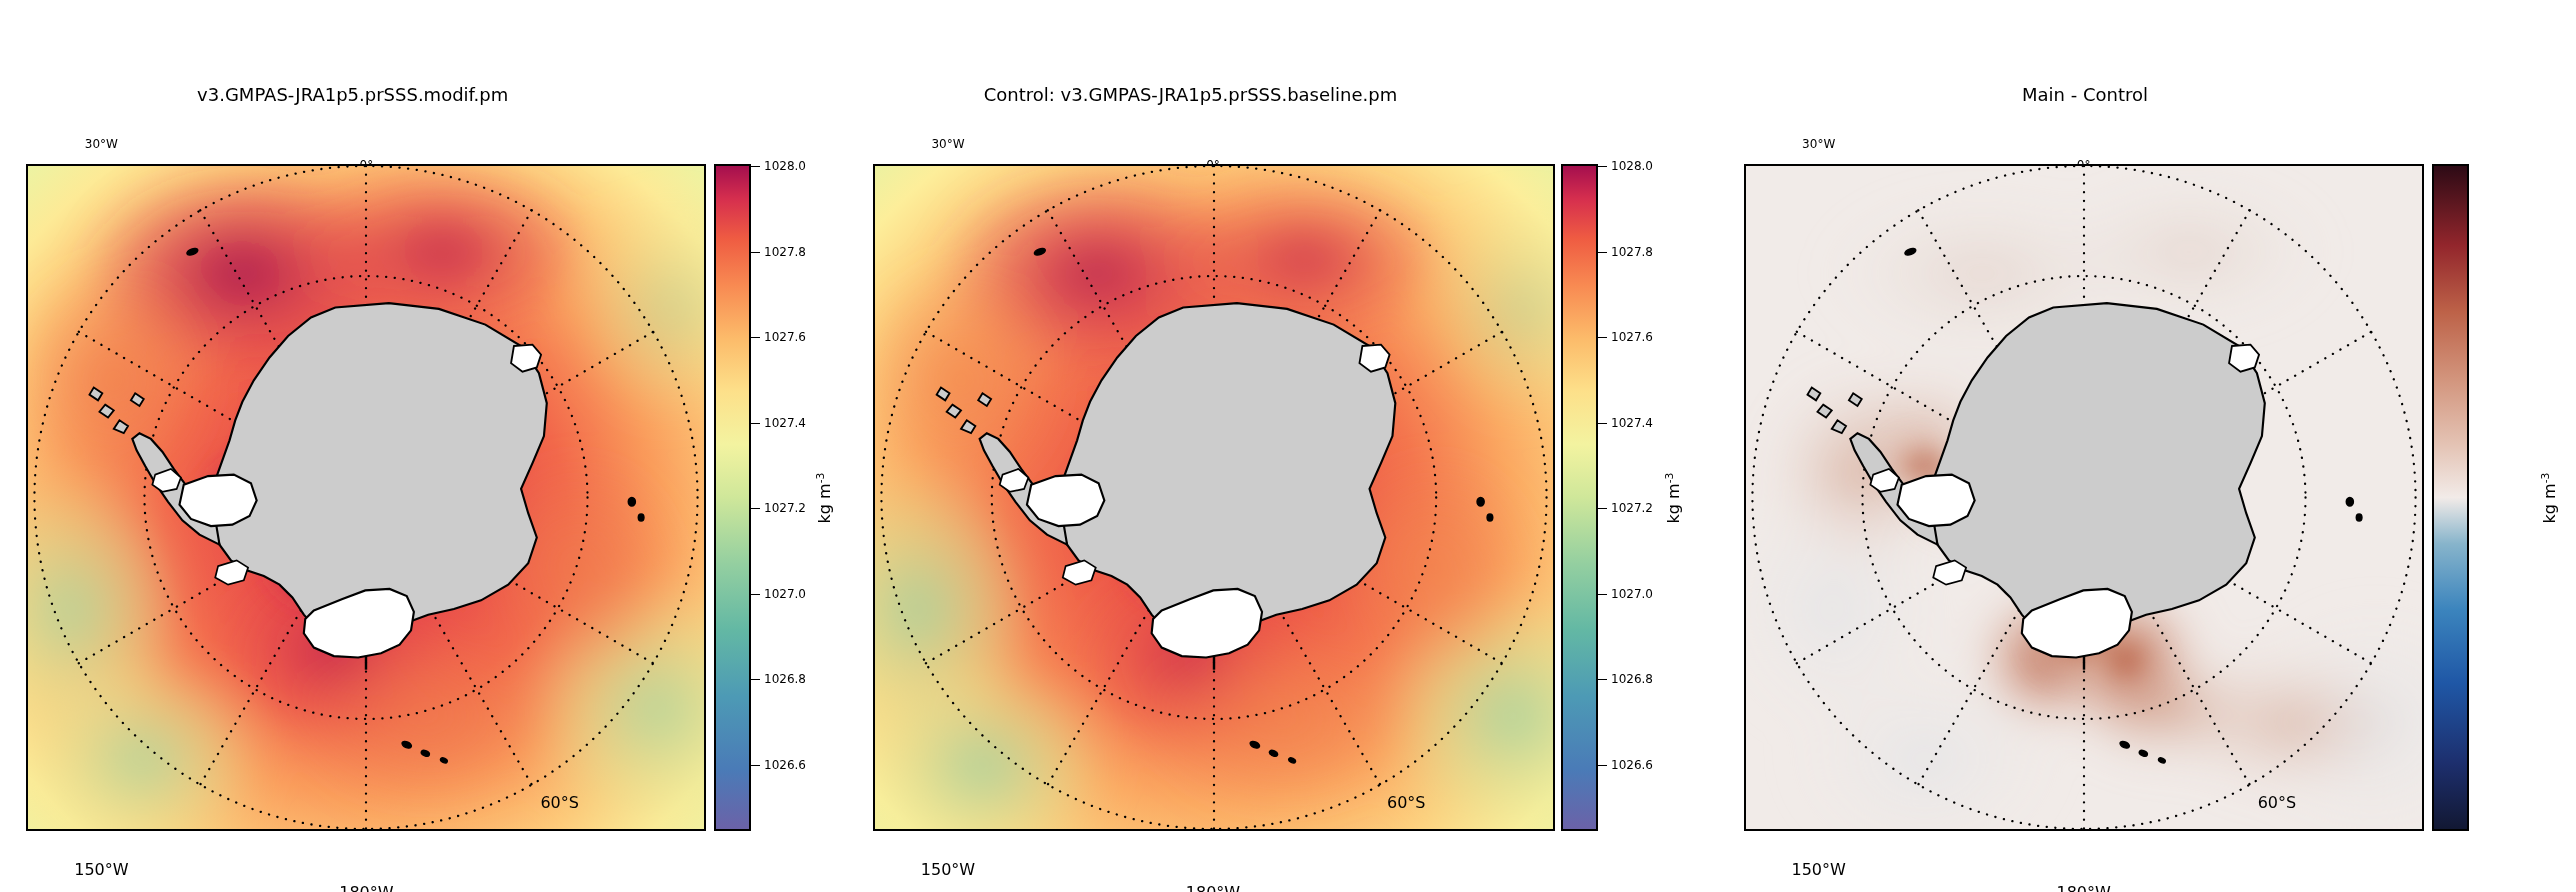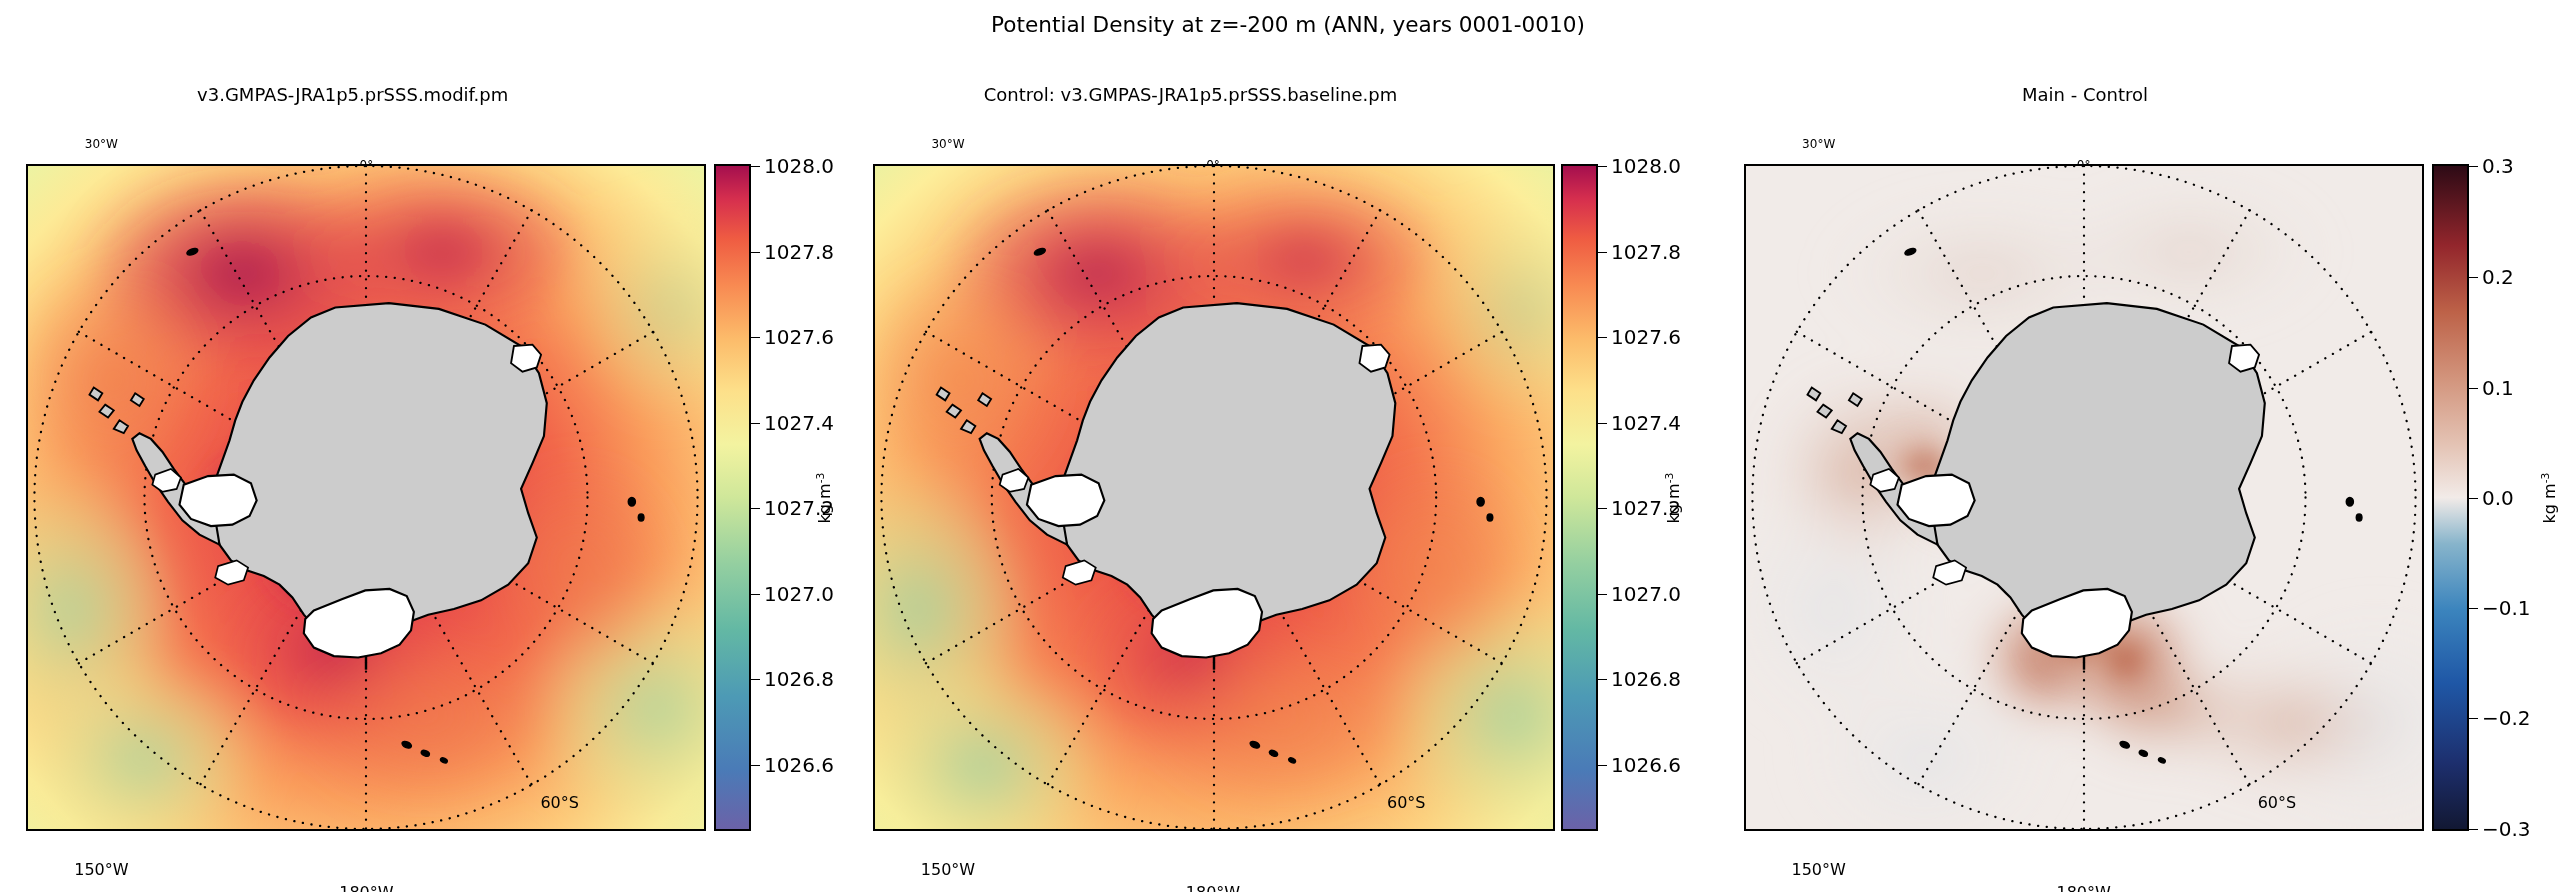--- a/index.html
+++ b/index.html
@@ -142,21 +142,21 @@
   .cbar-tick {
     position: absolute;
     left: 0;
     height: 0;
     width: 8.6px;
     border-top: 1.4px solid #000;
   }
   .cbar-ticklabel {
     position: absolute;
     left: 13px;
-    font-size: 20px;
+    font-size: 12px;
     line-height: 16px;
     transform: translateY(-50%);
     white-space: pre;
   }
   .cbar-axlabel {
     position: absolute;
     top: 50%;
     font-size: 16px;
     line-height: 16px;
     white-space: pre;
@@ -166,21 +166,20 @@
   .panel.p1 .cbar-axlabel { left: 109px; }
   .panel.p2 .cbar-axlabel { left: 111px; }
   .panel.p3 .cbar-axlabel { left: 116px; }
   .sup { font-size: 10.8px; vertical-align: super; }
 </style>
 </head>
 <body>
 
 <div id="figure">
 
-  <div id="suptitle">Potential Density at z=-200 m (ANN, years 0001-0010)</div>
 
   <div class="panel p1">
     <div class="panel-title">v3.GMPAS-JRA1p5.prSSS.modif.pm</div>
 
     <div class="lon-top" style="left:14.4px;width:680px;">
       <span class="lon-lbl" style="left:75px;">30°W</span>
       <span class="lon-lbl" style="left:340px;">0°</span>
       <span class="lon-lbl" style="left:608px;">30°E</span>
     </div>
 
@@ -569,34 +568,18 @@
     </div>
 
     <div class="lon-bot" style="left:0.7px;width:680px;">
       <span class="lon-lbl" style="left:75px;">150°W</span>
       <span class="lon-lbl" style="left:340px;">180°W</span>
       
     </div>
 
     <div class="cbar-wrap">
       <div class="cbar" style="background:linear-gradient(to top,#121833 0%,#1d2f6e 10%,#1f57a6 22%,#3b84bd 33%,#87b4cb 43%,#f2ebe8 50%,#e4c3b4 58%,#d2947c 68%,#bd6248 78%,#93262c 88%,#2d0a15 100%);"></div>
-      <div class="cbar-ticks">
-        <span class="cbar-tick" style="top:2.2px;"></span>
-          <span class="cbar-ticklabel" style="top:2.2px;">0.3</span>
-        <span class="cbar-tick" style="top:113px;"></span>
-          <span class="cbar-ticklabel" style="top:113px;">0.2</span>
-        <span class="cbar-tick" style="top:224px;"></span>
-          <span class="cbar-ticklabel" style="top:224px;">0.1</span>
-        <span class="cbar-tick" style="top:334px;"></span>
-          <span class="cbar-ticklabel" style="top:334px;">0.0</span>
-        <span class="cbar-tick" style="top:444px;"></span>
-          <span class="cbar-ticklabel" style="top:444px;">−0.1</span>
-        <span class="cbar-tick" style="top:554px;"></span>
-          <span class="cbar-ticklabel" style="top:554px;">−0.2</span>
-        <span class="cbar-tick" style="top:665px;"></span>
-          <span class="cbar-ticklabel" style="top:665px;">−0.3</span>
-      </div>
       <div class="cbar-axlabel"><span>kg m</span><span class="sup">-3</span></div>
     </div>
   </div>
 
 </div>
 
 
 </body></html>

